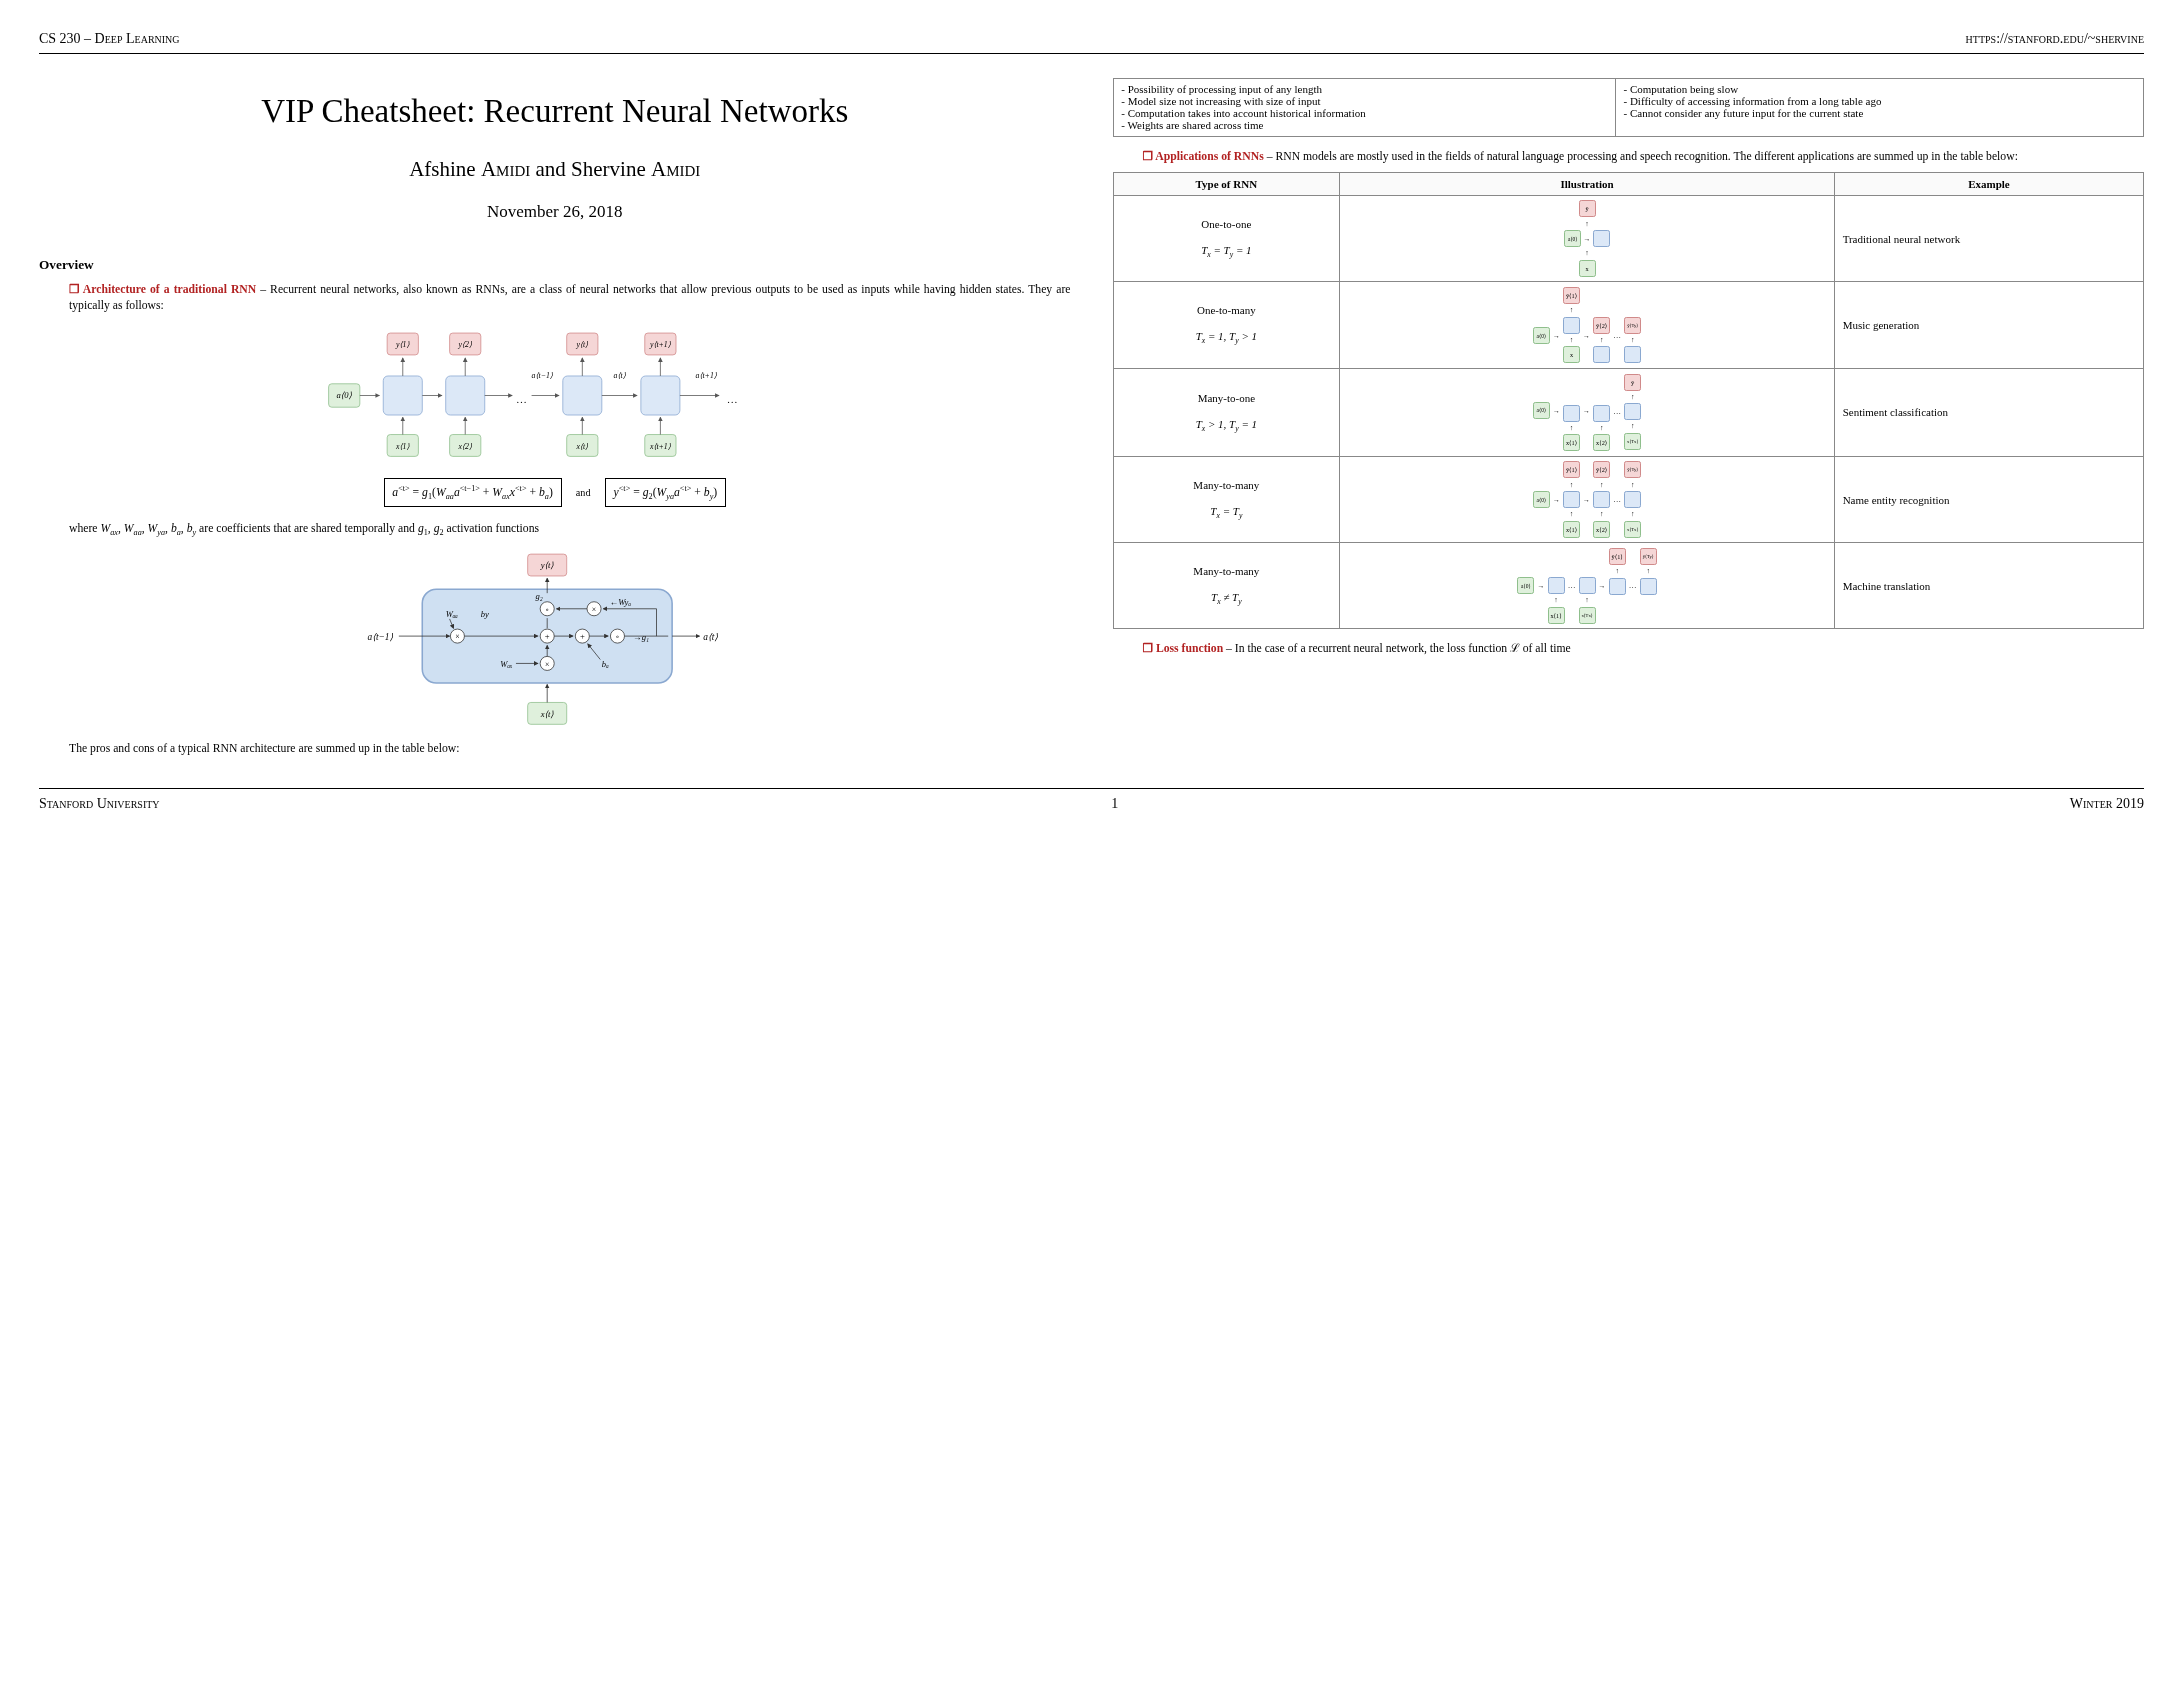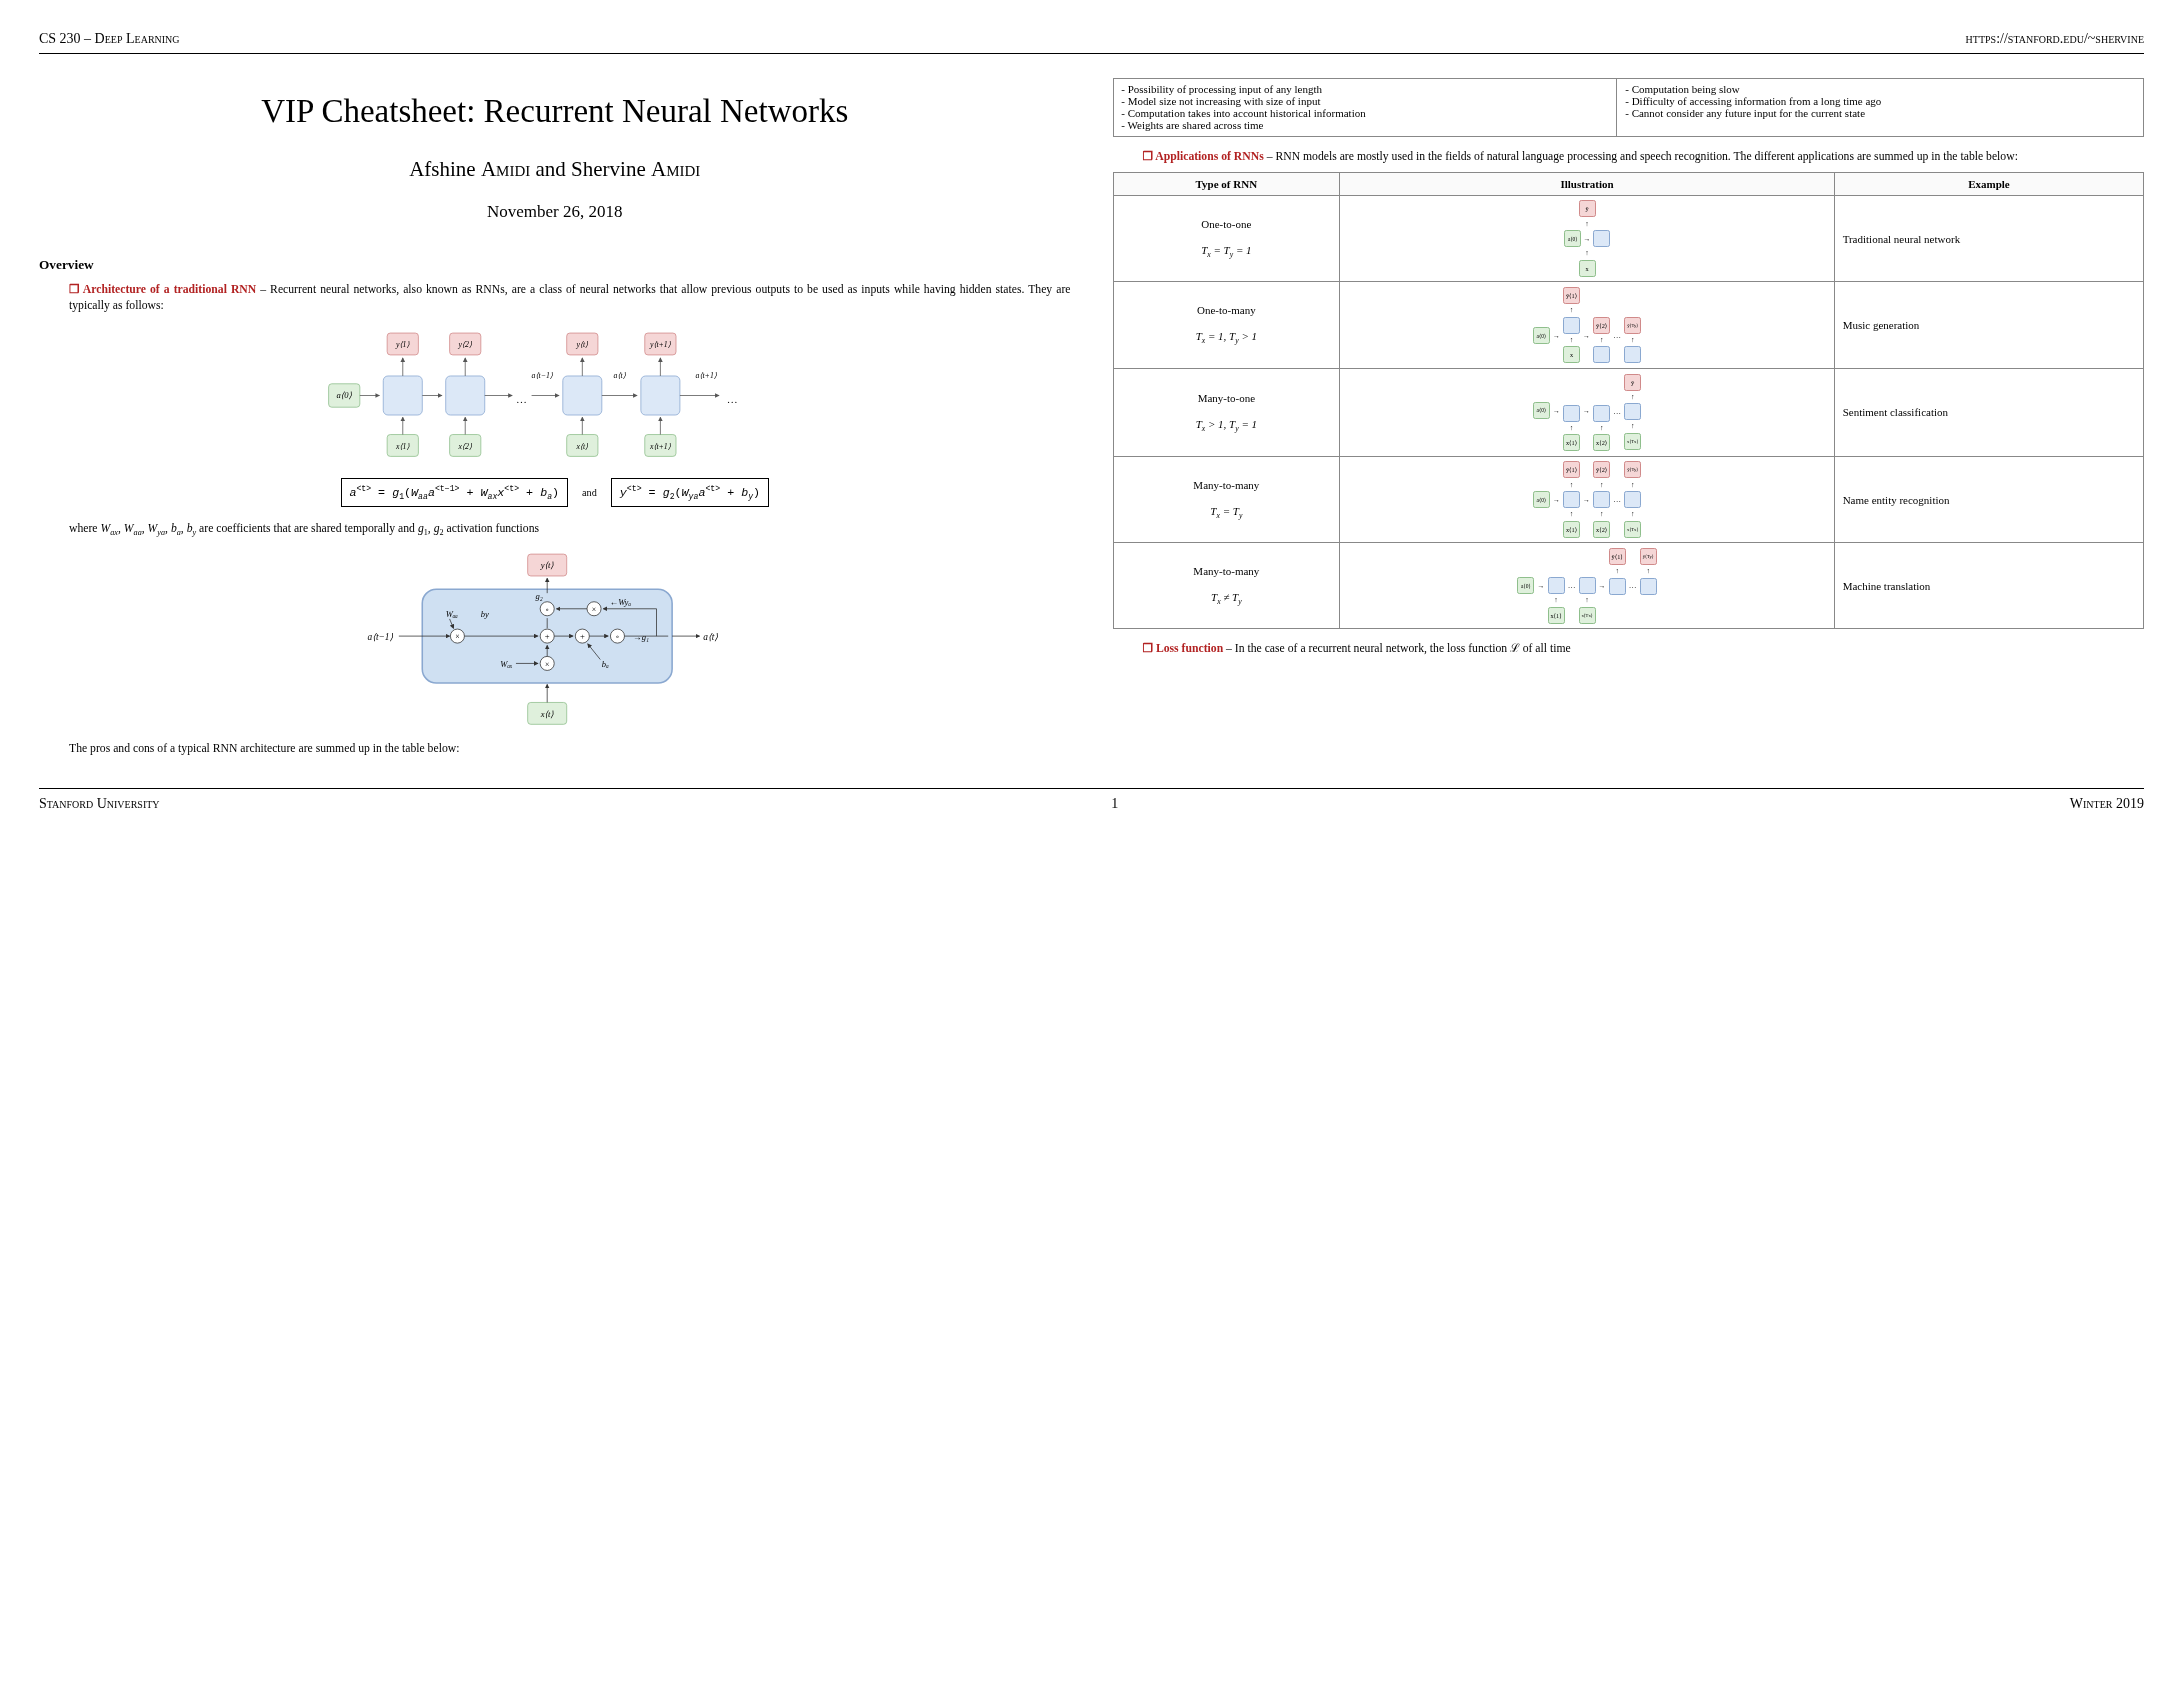--- a/index.html
+++ b/index.html
@@ -96,21 +96,21 @@
     font-size: 14px;
     padding-top: 6.3px;
     border-top: 0.8px solid #000;
     margin-top: 23.4px;
   }
   .page-num { font-variant: normal; }
   .eq-box {
     display: inline-block;
     border: 0.8px solid #000;
     padding: 4.7px 7.8px;
-    font-family: Liberation Mono, monospace;
+    font-family: Liberation Serif, serif;
     font-size: 11.7px;
   }
   .eq-row {
     text-align: center;
     margin: 9.4px 0 14px;
   }
   .eq-row .andword { margin: 0 11.7px; }
   .cell { width: 17px; height: 17px; border-radius: 2.3px; border: 0.8px solid; display:flex; align-items:center; justify-content:center; font-size:6.3px;}
   .cell-x { background:#dff0dc; border-color:#8fbf8c;}
   .cell-a { background:#dce8f7; border-color:#8aa8d0;}
@@ -280,21 +280,21 @@
     <div class="col">
 
       <table class="tbl">
         <tbody>
         <tr>
           <td style="white-space:pre-line">- Possibility of processing input of any length
 - Model size not increasing with size of input
 - Computation takes into account historical information
 - Weights are shared across time</td>
           <td style="white-space:pre-line">- Computation being slow
-- Difficulty of accessing information from a long time ago
+- Difficulty of accessing information from a long table ago
 - Cannot consider any future input for the current state</td>
         </tr>
       </tbody>
         </table>
 
       <p>
         <span class="subsec subsec-bullet">Applications of RNNs</span><span> – RNN models are mostly used in the fields of natural language processing and speech recognition. The different applications are summed up in the table below:</span>
       </p>
 
       <table class="tbl tbl-app">

